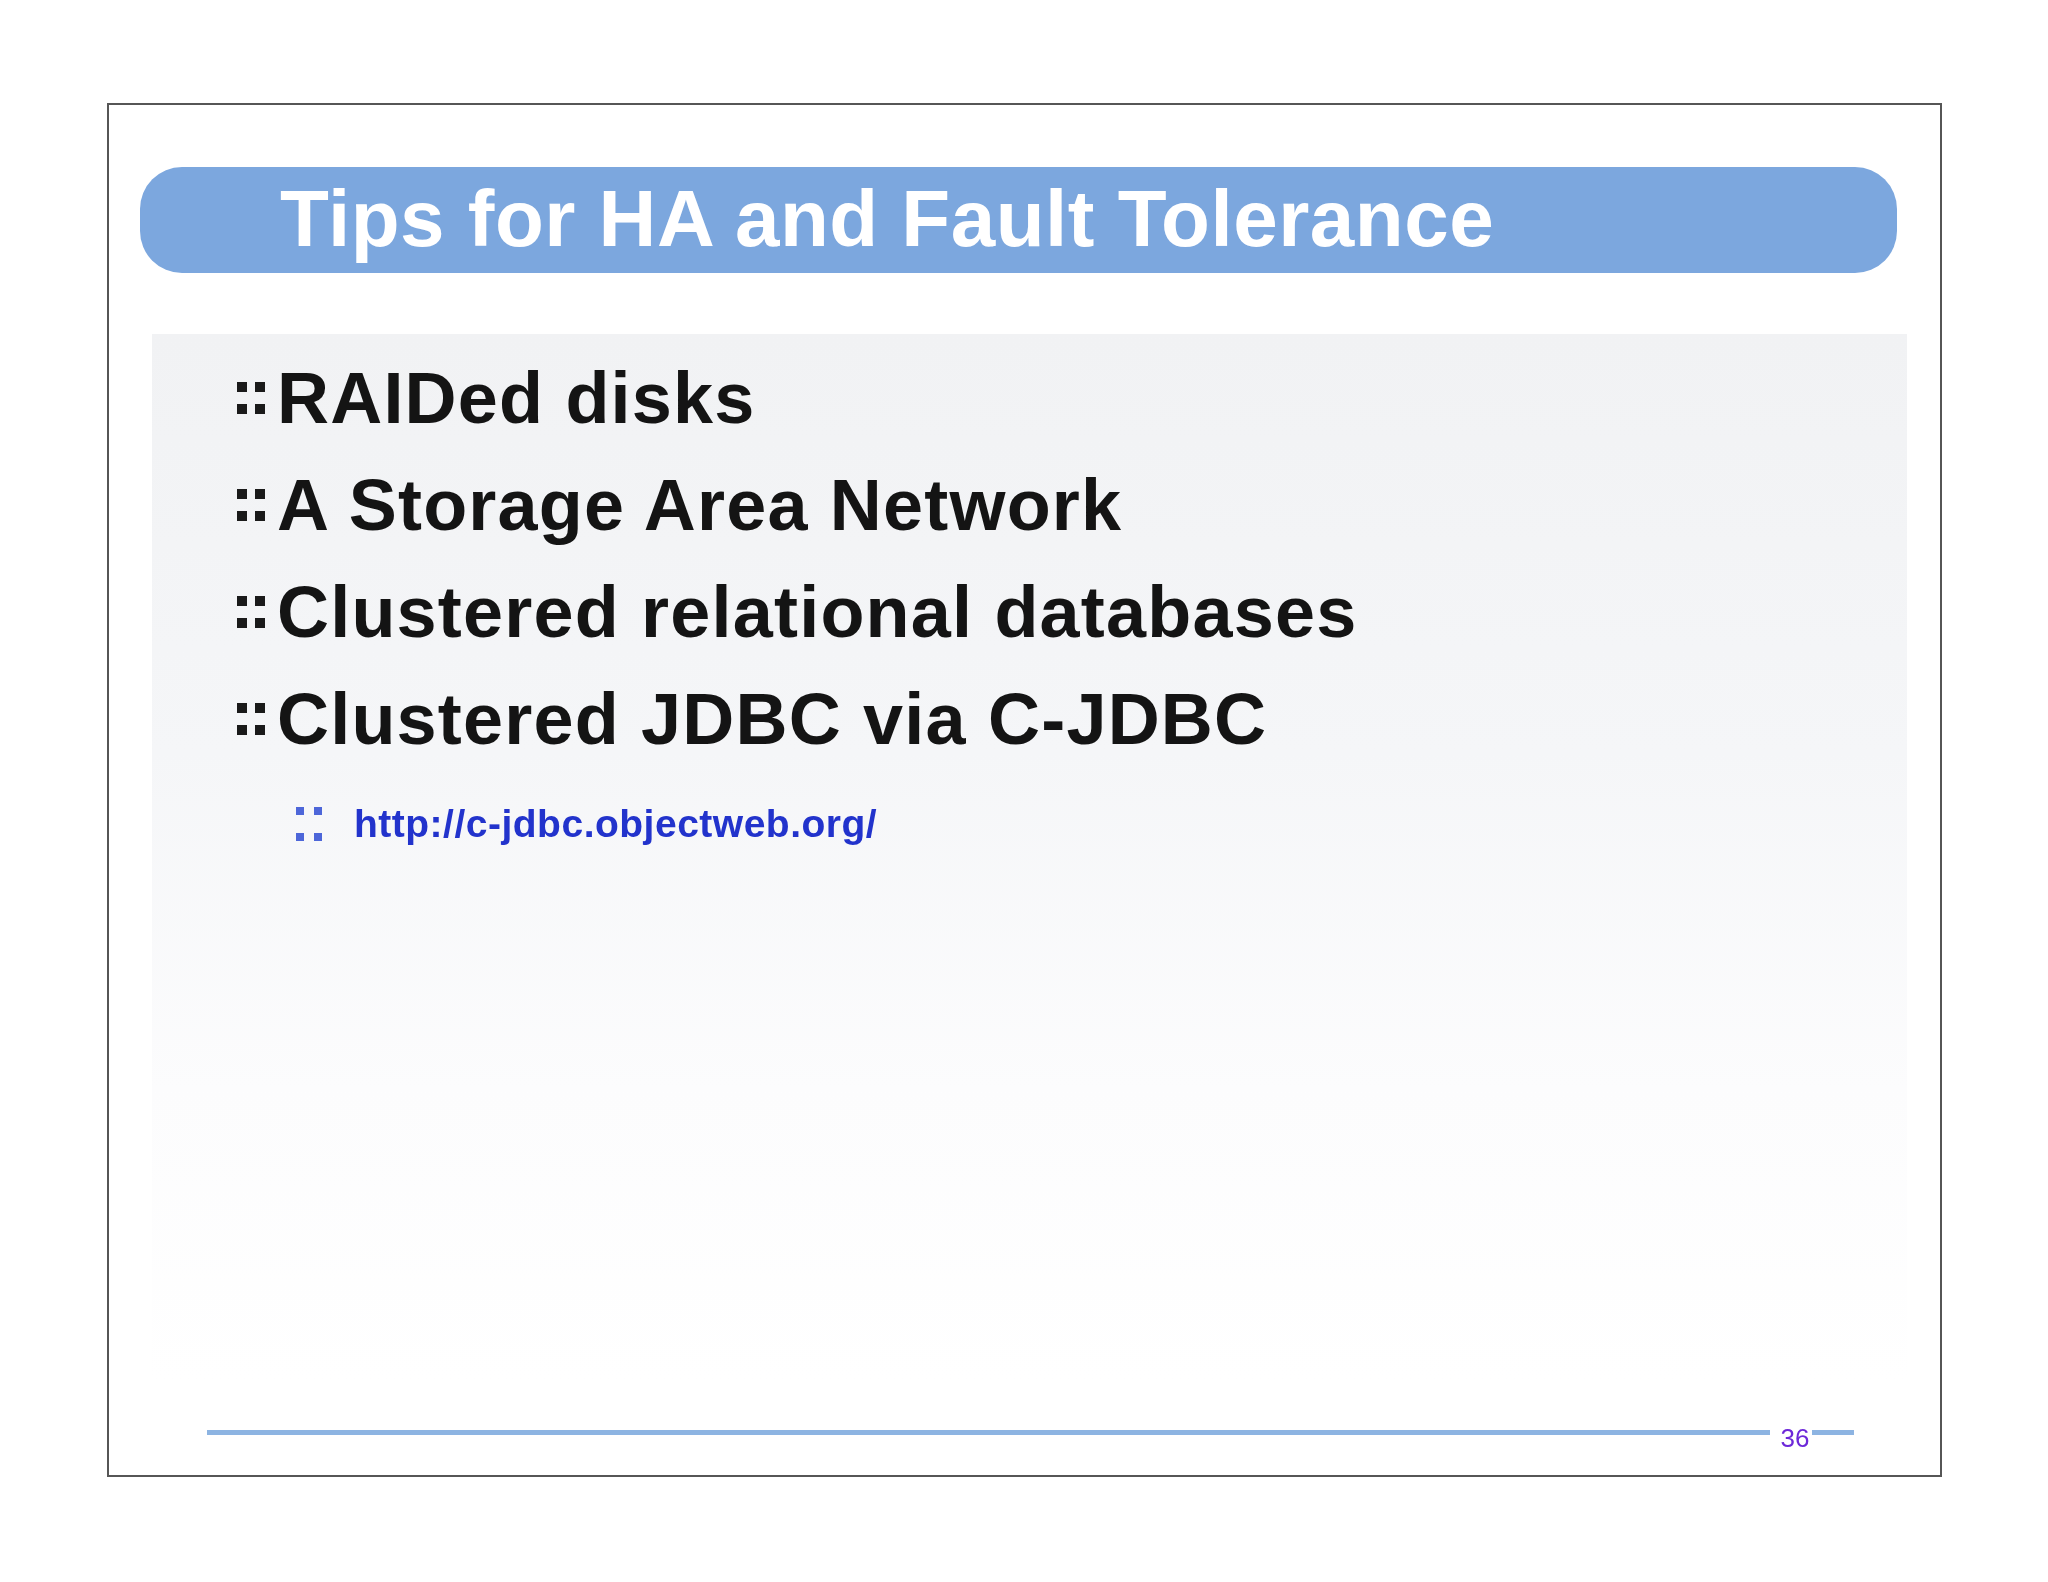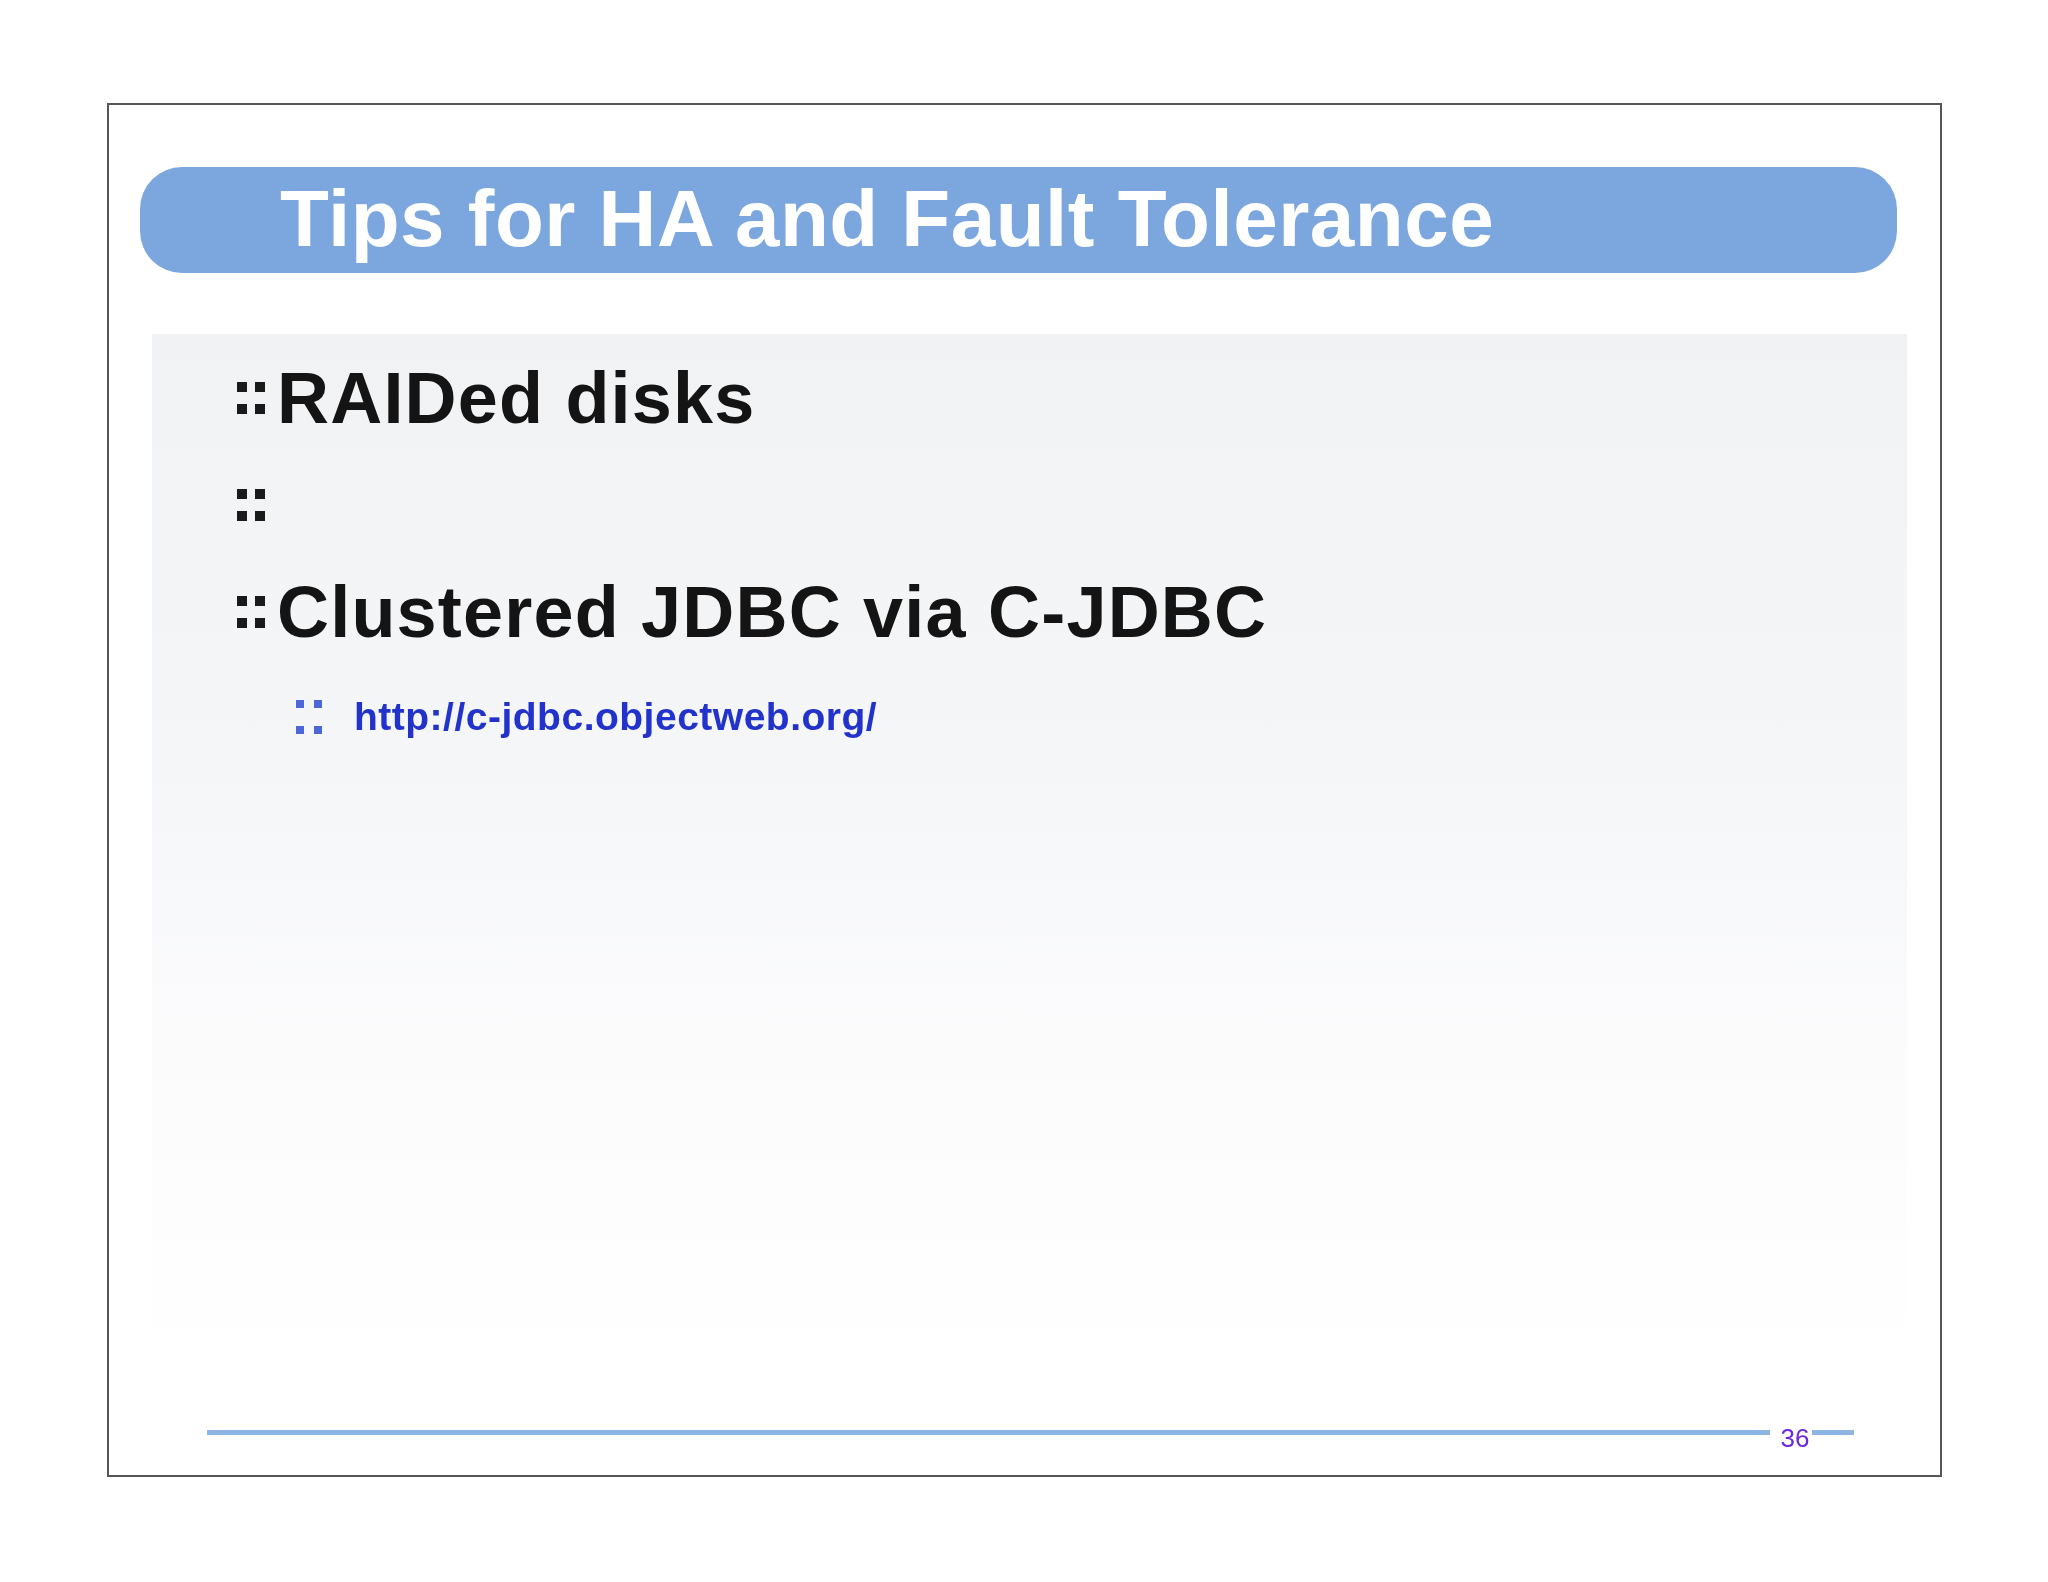--- a/index.html
+++ b/index.html
@@ -146,20 +146,25 @@
     </div>
 
     <div class="content-panel">
       <ul class="bullet-list">
         <li class="bullet-item">
           <span class="dots-icon"></span>
           <span>RAIDed disks</span>
         </li>
         <li class="bullet-item">
           <span class="dots-icon"></span>
+          <span>A Storage Area Network</span>
+        </li>
+        <li class="bullet-item">
+          <span class="dots-icon"></span>
+          <span>Clustered relational databases</span>
         </li>
         <li class="bullet-item">
           <span class="dots-icon"></span>
           <span>Clustered JDBC via C-JDBC</span>
         </li>
         <li class="sub-bullet-item">
           <span class="dots-icon small"></span>
           <a class="url-link">http://c-jdbc.objectweb.org/</a>
         </li>
       </ul>

